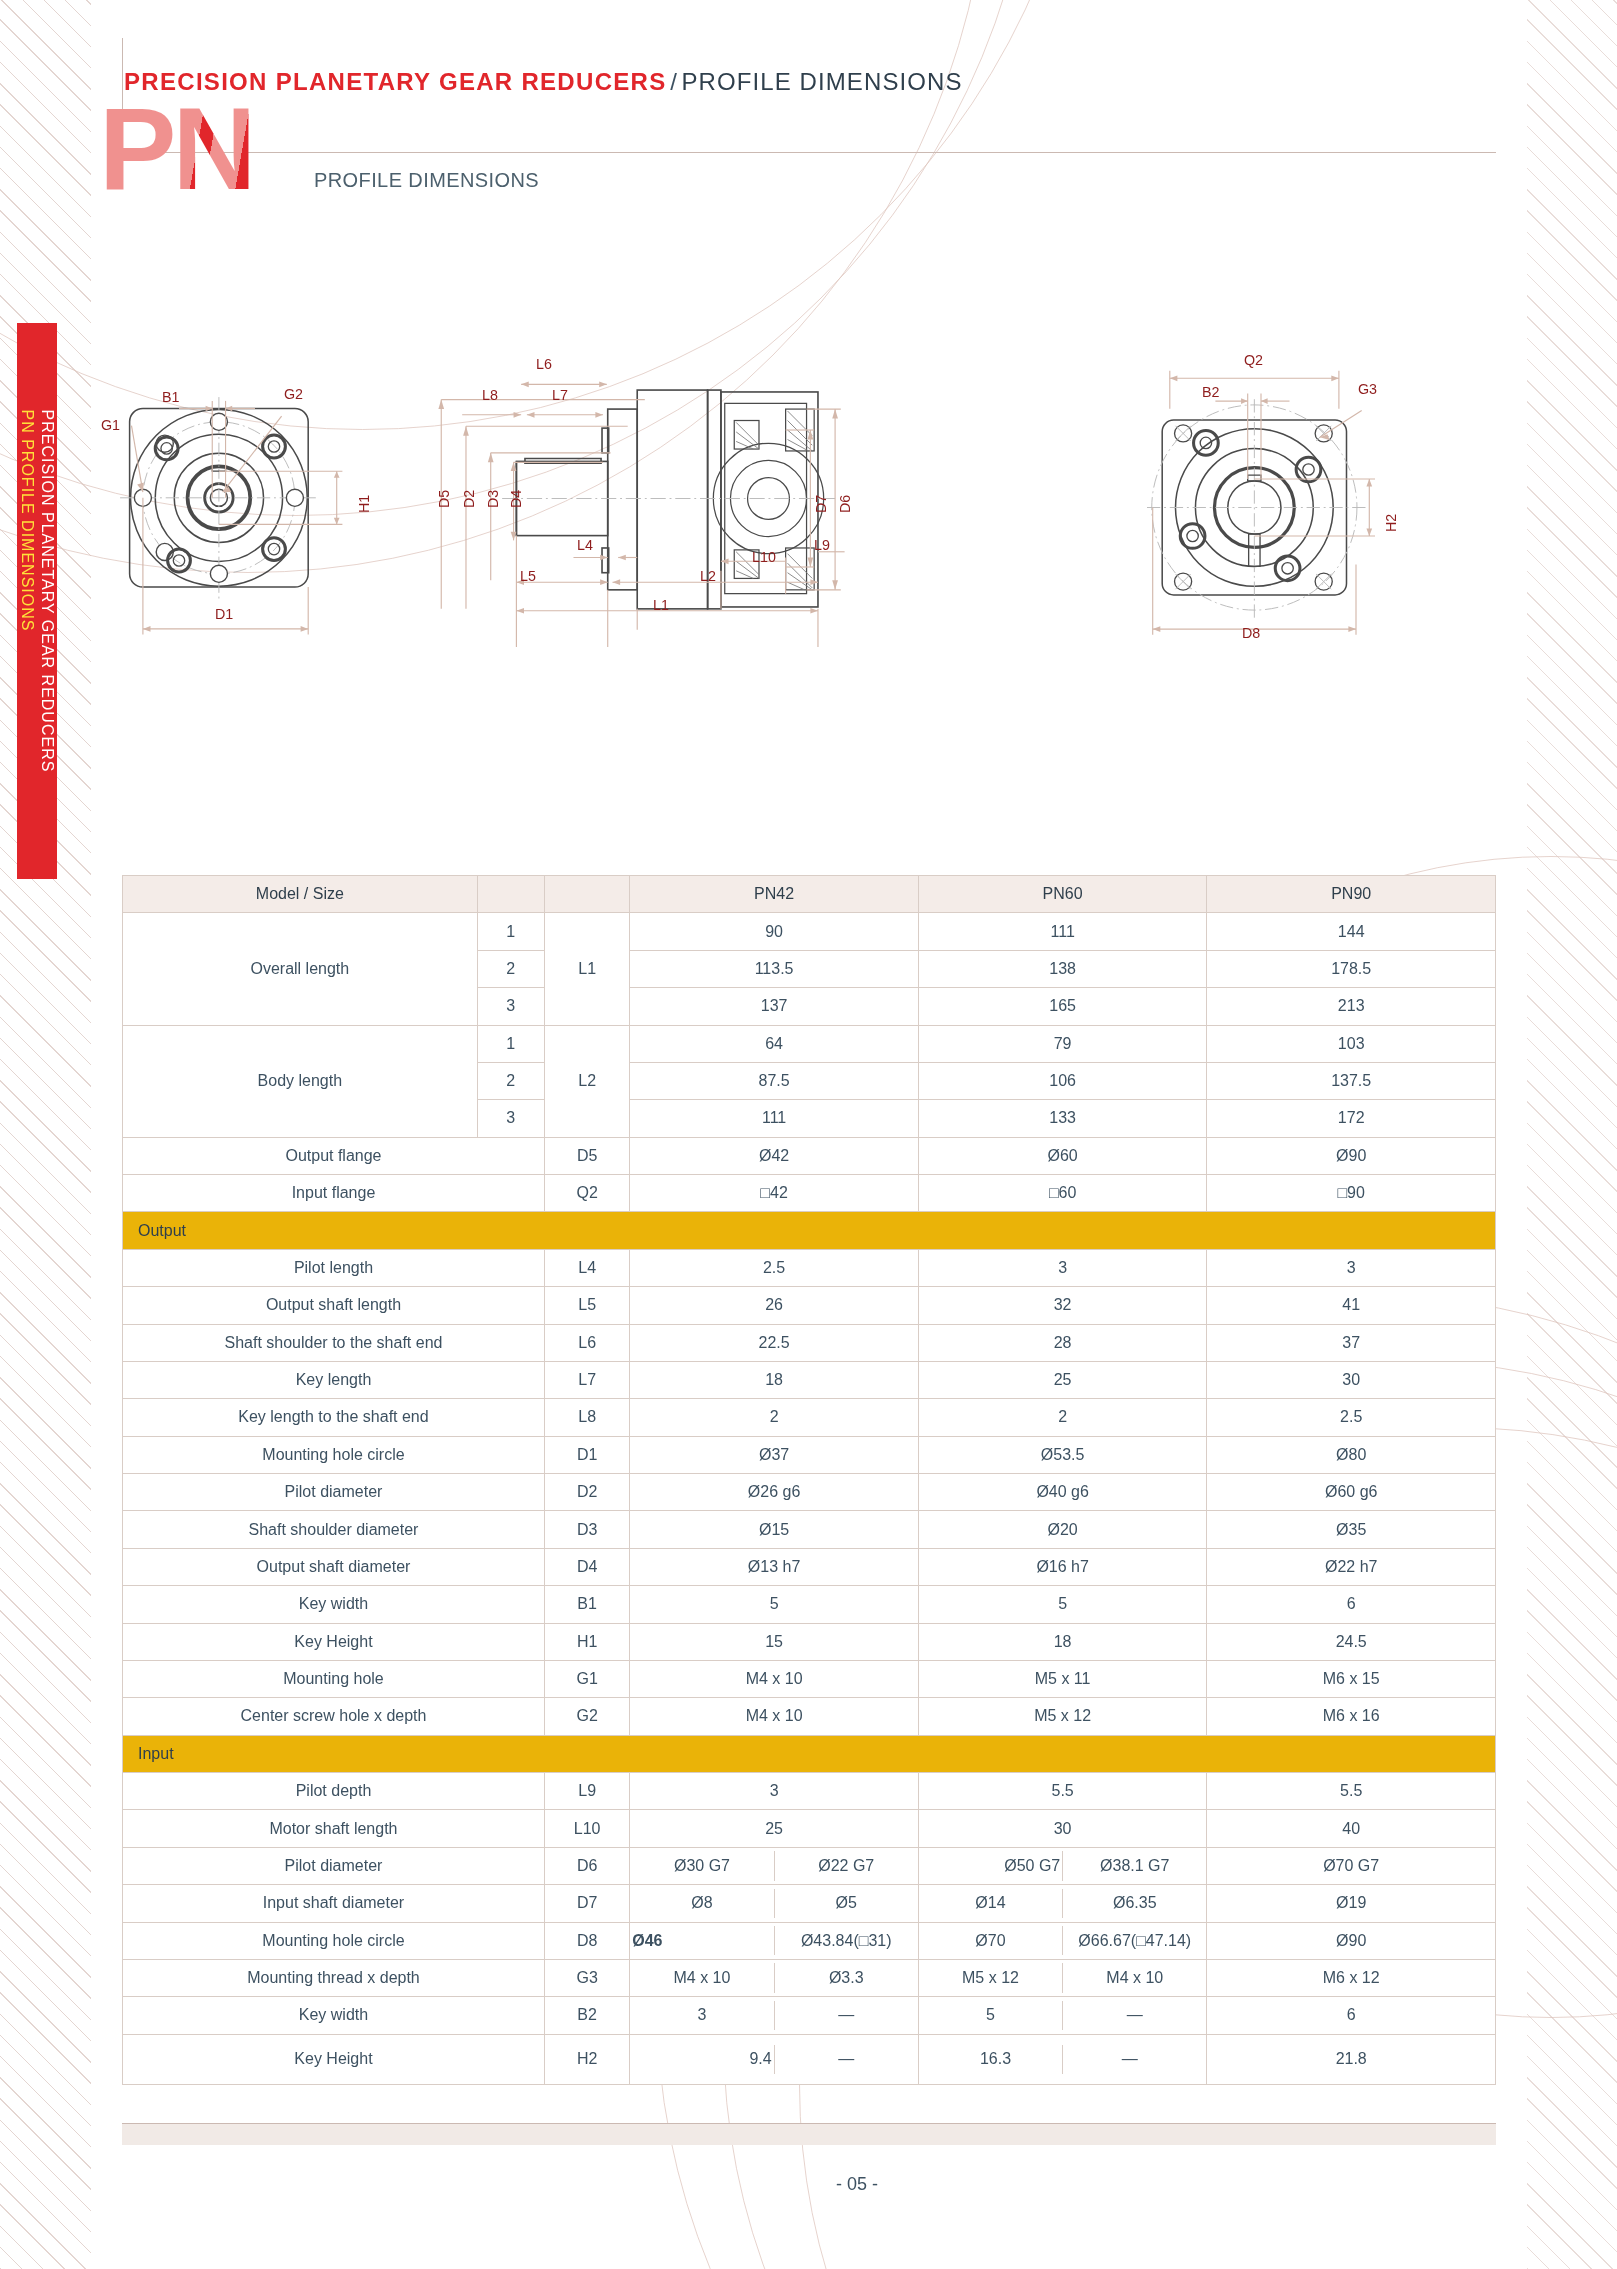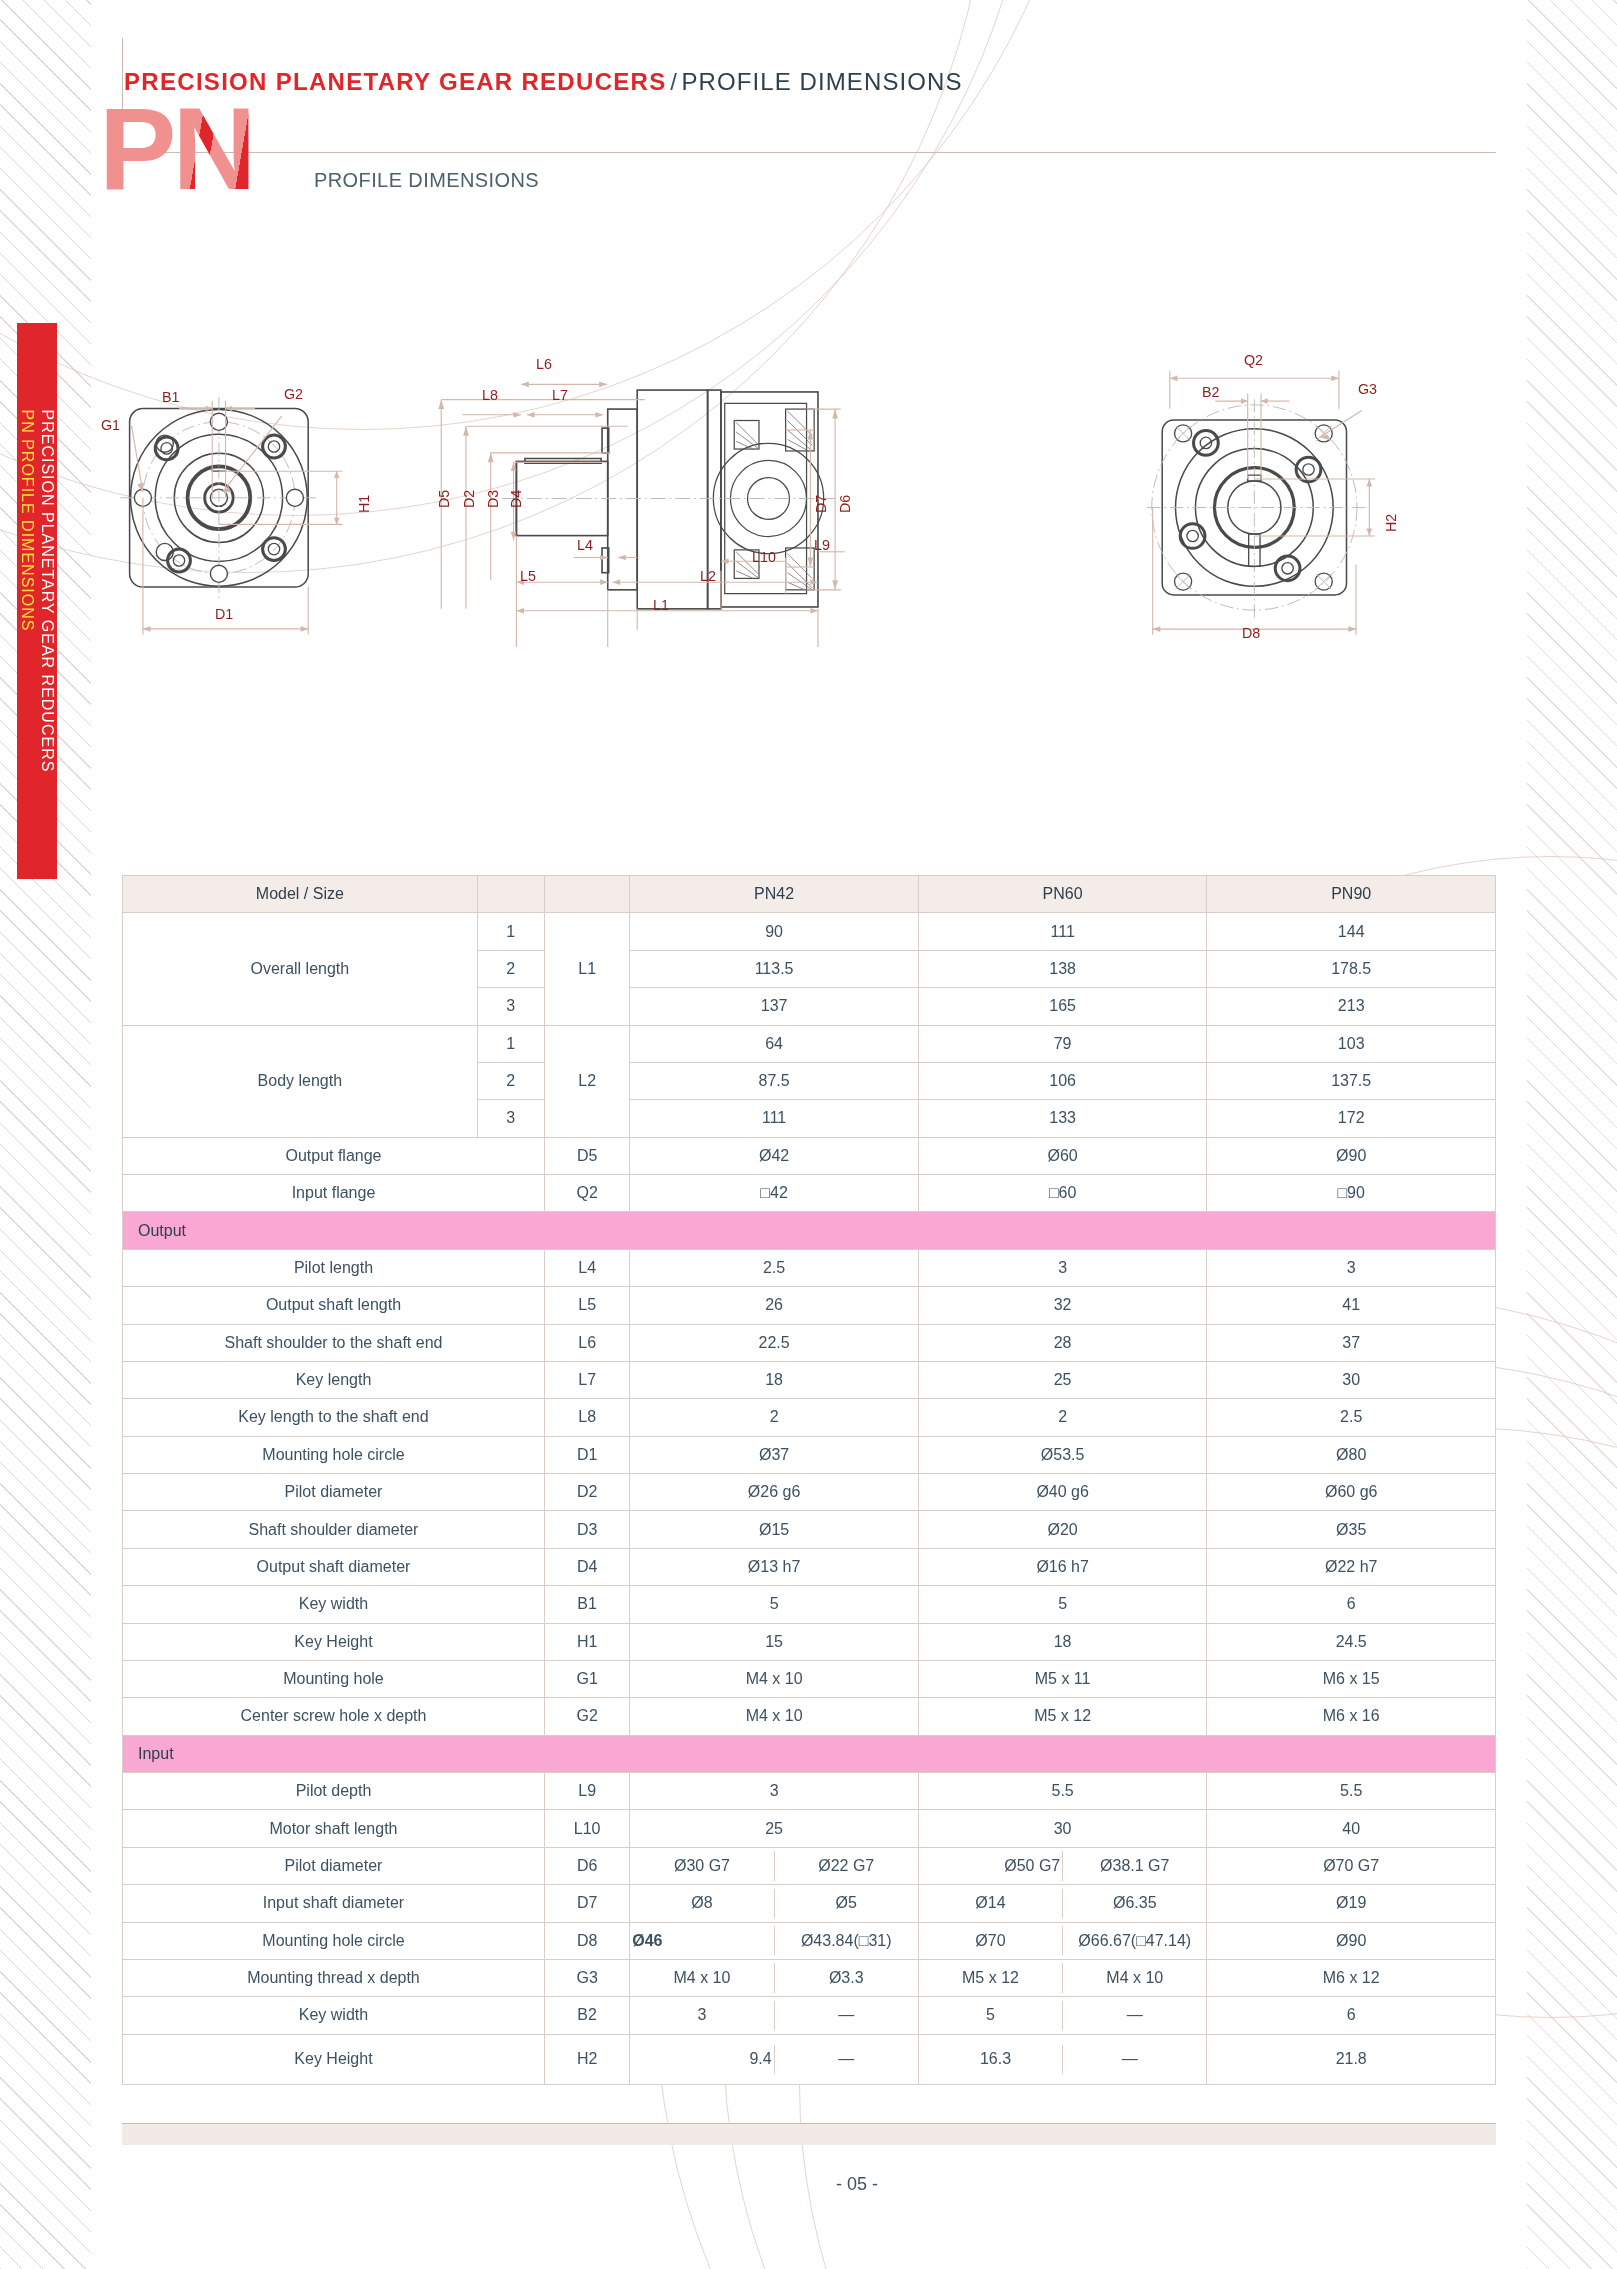--- a/index.html
+++ b/index.html
@@ -100,21 +100,21 @@
     font-size:16px;
   }
   table.spec td{
     border:1px solid #d9cdc6;
     padding:5.7px 9.5px;height:25px;
     color:#3d5161;text-align:center;vertical-align:middle;
     background:rgba(255,255,255,.88);
   }
   td.lbl{text-align:left;padding-left:15px;}
   tr.head td{background:#f4ece8;font-weight:400;color:#2f3f4c;}
-  tr.section td{background:#f9a8d4;text-align:left;padding-left:15px;color:#2f3f4c;}
+  tr.section td{background:#eab308;text-align:left;padding-left:15px;color:#2f3f4c;}
   td.code{width:51px;}
   td.idx{width:36px;}
   .colmodel{width:295px;}
   .colval{width:240px;}
 
   
   .foot-rule{
     position:absolute;left:122px;top:2123px;width:1374px;height:1px;
     background:#cbb9b2;z-index:4;
   }

